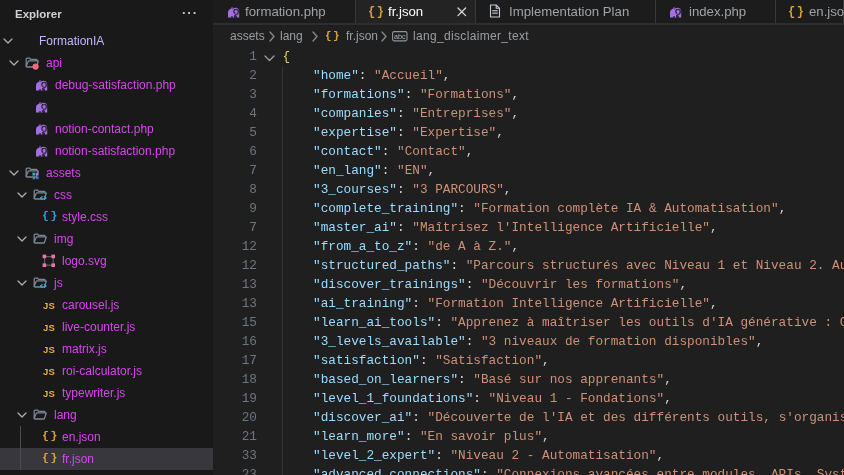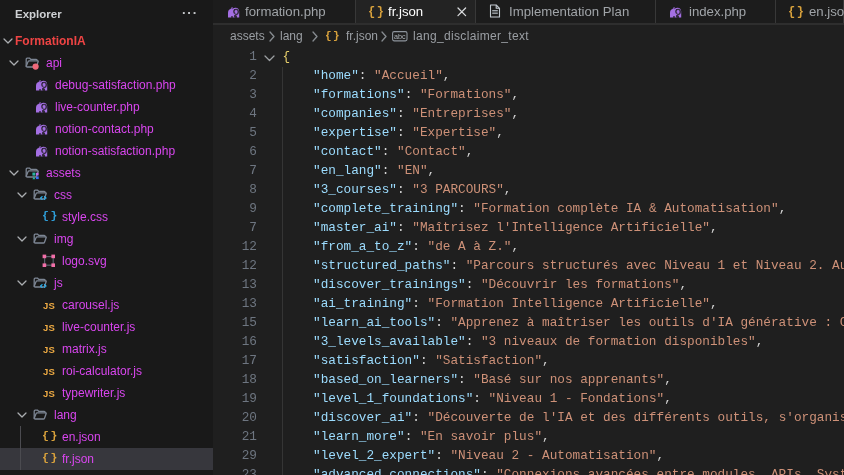--- a/index.html
+++ b/index.html
@@ -1,20 +1,20 @@
 <!DOCTYPE html>
 <html><head><meta charset="utf-8">
 <style>
   * { margin:0; padding:0; box-sizing:border-box; }
   html,body { width:844px; height:475px; overflow:hidden; background:#1f1f1f;
                font-family:"Liberation Sans",sans-serif; }
   #root { position:relative; width:844px; height:475px; overflow:hidden; }
   #sidebar { position:absolute; left:0; top:0; width:213px; height:475px; background:#191919; z-index:5; }
   .it { position:absolute; height:22px; line-height:22px; font-size:12px; color:#d946ef; white-space:nowrap; }
-  .b  { font-weight:700; color:#ef4444; }
+  .b  { font-weight:400; color:#c4b5fd;margin-left:24px; }
   .hdr { position:absolute; left:15px; top:2px; height:24px; line-height:24px; font-size:11.5px; font-weight:700; color:#cfd1d4; }
   .dots { position:absolute; left:182px; top:2px; height:24px; line-height:22px; font-size:13px; font-weight:700; color:#c6c9cc; letter-spacing:1px; }
   .tt { position:absolute; height:14px; line-height:23px; font-size:13.2px; color:#a0a4a8; white-space:nowrap; z-index:2; }
   .bc { position:absolute; top:25px; height:22px; line-height:22px; font-size:12px; color:#9b9fa4; white-space:nowrap; }
   .ln { position:absolute; left:213px; width:44px; text-align:right; font:12.72px "Liberation Mono",monospace; line-height:19px; color:#6e7681; }
   .cl { position:absolute; left:252.6px; font:12.72px "Liberation Mono",monospace; line-height:19px; white-space:pre; color:#d4d4d4; }
   .cl { left:282.5px; }
   .k { color:#9cdcfe; } .v { color:#ce9178; } .p { color:#d4d4d4; } .br { color:#e9d16c; }
 </style></head>
 <body>
@@ -124,21 +124,21 @@
 <div class="ln" style="top:351.2px">17</div>
 <div class="cl" style="top:351.2px"><span>    </span><span class="k">"satisfaction"</span><span class="p">: </span><span class="v">"Satisfaction"</span><span class="p">,</span></div>
 <div class="ln" style="top:370.2px">18</div>
 <div class="cl" style="top:370.2px"><span>    </span><span class="k">"based_on_learners"</span><span class="p">: </span><span class="v">"Basé sur nos apprenants"</span><span class="p">,</span></div>
 <div class="ln" style="top:389.2px">19</div>
 <div class="cl" style="top:389.2px"><span>    </span><span class="k">"level_1_foundations"</span><span class="p">: </span><span class="v">"Niveau 1 - Fondations"</span><span class="p">,</span></div>
 <div class="ln" style="top:408.2px">20</div>
 <div class="cl" style="top:408.2px"><span>    </span><span class="k">"discover_ai"</span><span class="p">: </span><span class="v">"Découverte de l'IA et des différents outils, s'organiser"</span></div>
 <div class="ln" style="top:427.2px">21</div>
 <div class="cl" style="top:427.2px"><span>    </span><span class="k">"learn_more"</span><span class="p">: </span><span class="v">"En savoir plus"</span><span class="p">,</span></div>
-<div class="ln" style="top:446.2px">29</div>
+<div class="ln" style="top:446.2px">33</div>
 <div class="cl" style="top:446.2px"><span>    </span><span class="k">"level_2_expert"</span><span class="p">: </span><span class="v">"Niveau 2 - Automatisation"</span><span class="p">,</span></div>
 <div class="ln" style="top:465.2px">23</div>
 <div class="cl" style="top:465.2px"><span>    </span><span class="k">"advanced_connections"</span><span class="p">: </span><span class="v">"Connexions avancées entre modules, APIs, Systèmes"</span></div>
 <div style="position:absolute;left:264px;top:54.5px">
       <svg width="11" height="7" viewBox="0 0 11 7" style="display:block">
         <polyline points="1,1 5.5,5.5 10,1" fill="none" stroke="#9da0a3" stroke-width="1.25" stroke-linecap="round" stroke-linejoin="round"></polyline>
       </svg>
     </div>
 <div style="position:absolute;left:282px;top:66.5px;width:1px;height:409px;background:#353535"></div>
   <div id="sidebar">
@@ -173,21 +173,20 @@
       </div>
 <div class="it" style="left:55px;top:74px">debug-satisfaction.php</div>
 <div style="position:absolute;left:35px;top:101px">
         <svg width="13" height="12" viewBox="0 0 13 12" style="display:block">
           <path d="M1 11.5 V6.8 Q1 3.6 3.6 2.9 L4.6 1.2 Q5.0 0.7 5.5 1.2 L6.3 2.4 Q7.2 1.7 8.6 1.8 Q12 2.1 12.2 5.6 V11.5 H9.8 V9.9 H8.3 V11.5 H5.6 V9.9 H4.4 V11.5 Z" fill="#a46fe3"></path>
           <path d="M6.9 11.5 Q6.5 8.9 8.4 8.3 Q10.4 7.9 10.6 5.9 Q10.6 4.3 9.2 4.1 Q7.8 4.1 7.6 5.4 Q7.5 6.6 8.6 6.9 L8.2 8.2 Q5.9 7.8 6.1 5.3 Q6.4 2.6 9.3 2.7 Q12.1 3 12.1 6.1 Q11.9 8.9 9.4 9.5 Q8.3 9.8 8.4 11.5 Z" fill="#1d1d1d" opacity="0.8"></path>
           <circle cx="7.6" cy="3.6" r="0.55" fill="#2a1140"></circle>
           <path d="M4.9 1.4 L5.3 3.1" stroke="#191919" stroke-width="0.7"></path>
         </svg>
       </div>
-<div class="it" style="left:55px;top:96px">live-counter.php</div>
 <div style="position:absolute;left:35px;top:123px">
         <svg width="13" height="12" viewBox="0 0 13 12" style="display:block">
           <path d="M1 11.5 V6.8 Q1 3.6 3.6 2.9 L4.6 1.2 Q5.0 0.7 5.5 1.2 L6.3 2.4 Q7.2 1.7 8.6 1.8 Q12 2.1 12.2 5.6 V11.5 H9.8 V9.9 H8.3 V11.5 H5.6 V9.9 H4.4 V11.5 Z" fill="#a46fe3"></path>
           <path d="M6.9 11.5 Q6.5 8.9 8.4 8.3 Q10.4 7.9 10.6 5.9 Q10.6 4.3 9.2 4.1 Q7.8 4.1 7.6 5.4 Q7.5 6.6 8.6 6.9 L8.2 8.2 Q5.9 7.8 6.1 5.3 Q6.4 2.6 9.3 2.7 Q12.1 3 12.1 6.1 Q11.9 8.9 9.4 9.5 Q8.3 9.8 8.4 11.5 Z" fill="#1d1d1d" opacity="0.8"></path>
           <circle cx="7.6" cy="3.6" r="0.55" fill="#2a1140"></circle>
           <path d="M4.9 1.4 L5.3 3.1" stroke="#191919" stroke-width="0.7"></path>
         </svg>
       </div>
 <div class="it" style="left:55px;top:118px">notion-contact.php</div>
 <div style="position:absolute;left:35px;top:145px">

